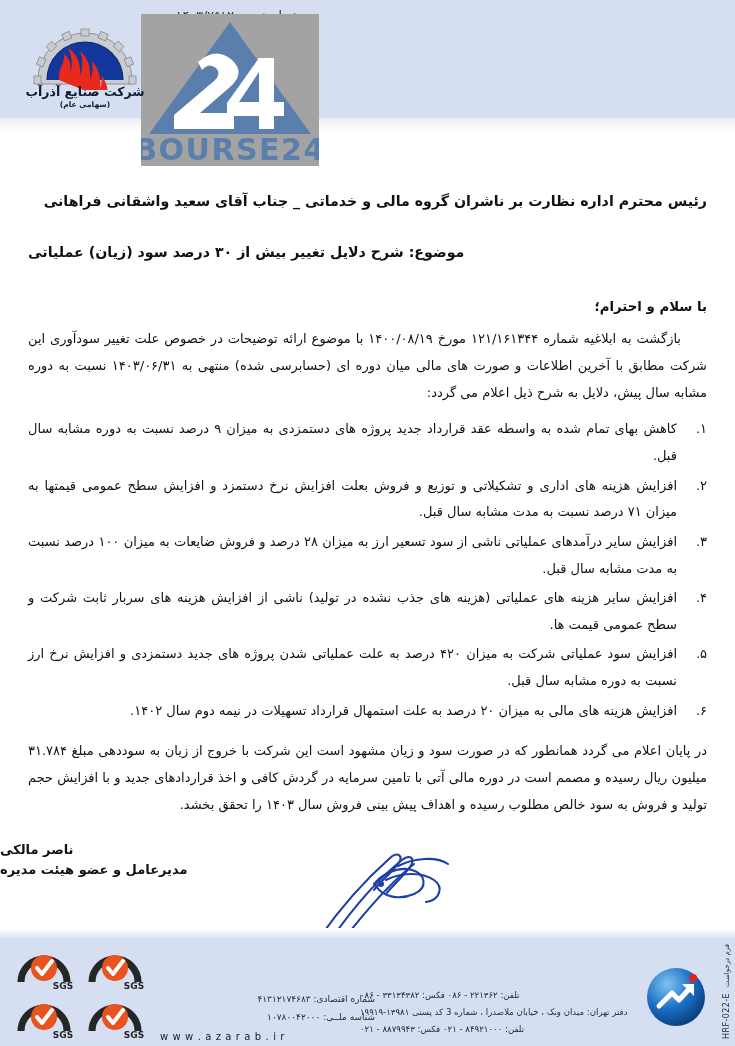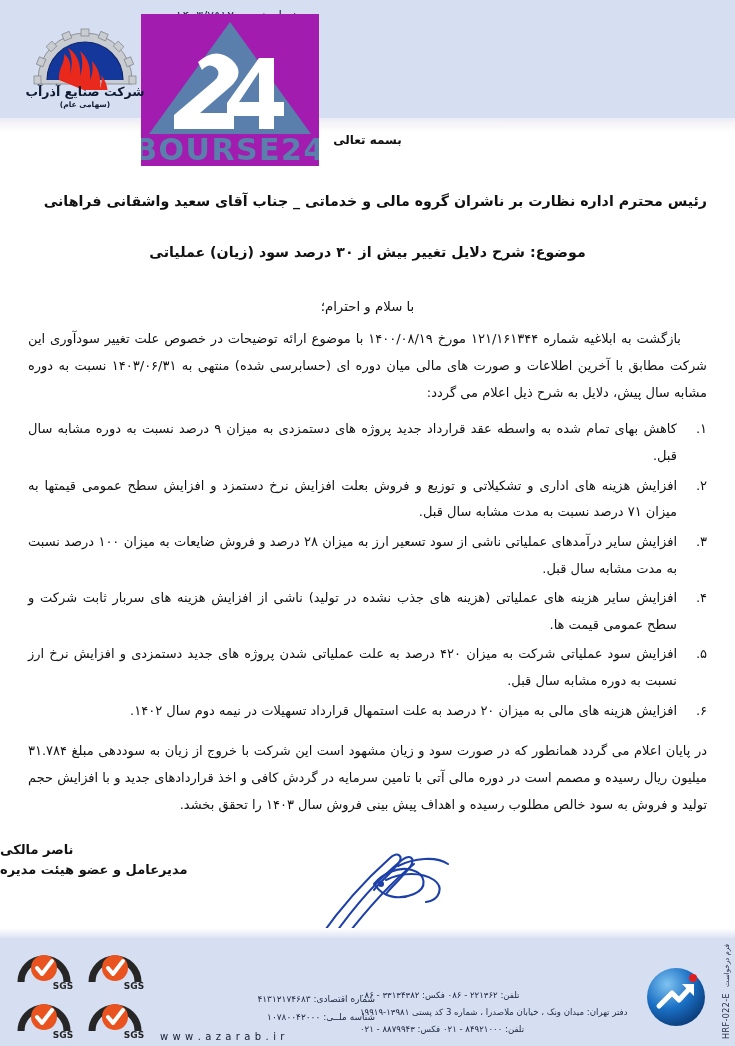--- a/index.html
+++ b/index.html
@@ -28,21 +28,21 @@
     display:flex;justify-content:flex-start;align-items:baseline;
     gap:14px;height:30px;
     font-size:12.5px;color:#1d2a44;
   }
   .meta-label{min-width:52px;text-align:right;letter-spacing:.5px;}
   .meta-value{font-weight:normal;}
 
   
   .bourse{
     position:absolute;top:14px;left:141px;width:178px;height:152px;
-    background:#a21caf;
+    background:#a3a3a3;
   }
   .bourse svg{display:block;}
 
   
   .company-logo{
     position:absolute;top:12px;left:10px;width:150px;height:105px;
     text-align:center;
   }
   .company-logo .mark{width:150px;height:78px;display:block;}
   .company-name{
@@ -58,25 +58,25 @@
   }
   .content{
     position:absolute;top:190px;right:28px;width:679px;
     color:#111;
   }
   .addressee{
     font-size:14.2px;font-weight:bold;text-align:right;
     line-height:1.6;margin:0 0 28px 0;padding-left:4px;
   }
   .subject{
-    font-size:14.2px;font-weight:bold;text-align:center;
+    font-size:14.2px;font-weight:bold;text-align:left;
     line-height:1.6;margin:0 0 36px 0;
   }
   .salutation{
-    font-size:13.3px;font-weight:normal;text-align:center;
+    font-size:13.3px;font-weight:bold;text-align:right;
     margin:0 0 12px 0;
   }
   .para{
     font-size:13px;line-height:2.05;text-align:justify;
     text-align-last:right;margin:0 0 6px 0;
     text-indent:26px;
   }
 
   ol.reasons{
     list-style:none;margin:10px 0 10px 0;padding:0;
@@ -203,21 +203,20 @@
                  c10,6 13,17 12,28 c3,-9 3,-17 0,-25 c9,8 11,18 10,29
                  c3,-7 3,-13 2,-19 c8,9 9,19 8,27 c2,-5 2,-9 1,-13
                  c6,7 7,15 7,21 l0,4 Z" fill="#e8291c"></path>
         <path d="M-38,0 a38,38 0 0 1 76,0" fill="none" stroke="#0d2570" stroke-width="1.2"></path>
       </g>
     </svg>
     <div class="company-name">شرکت صنایع آذرآب</div>
     <div class="company-sub">(سهامی عام)</div>
   </div>
 
-  <div class="basmala">بسمه تعالی</div>
 
   <div class="content">
 
     <p class="addressee">رئیس محترم اداره نظارت بر ناشران گروه مالی و خدماتی _ جناب آقای سعید واشقانی فراهانی</p>
 
     <p class="subject">موضوع: شرح دلایل تغییر بیش از ۳۰ درصد سود (زیان) عملیاتی</p>
 
     <p class="salutation">با سلام و احترام؛</p>
 
     <p class="para">بازگشت به ابلاغیه شماره ۱۲۱/۱۶۱۳۴۴ مورخ ۱۴۰۰/۰۸/۱۹ با موضوع ارائه توضیحات در خصوص علت تغییر سودآوری این شرکت مطابق با آخرین اطلاعات و صورت های مالی میان دوره ای (حسابرسی شده) منتهی به ۱۴۰۳/۰۶/۳۱ نسبت به دوره مشابه سال پیش، دلایل به شرح ذیل اعلام می گردد:</p>

